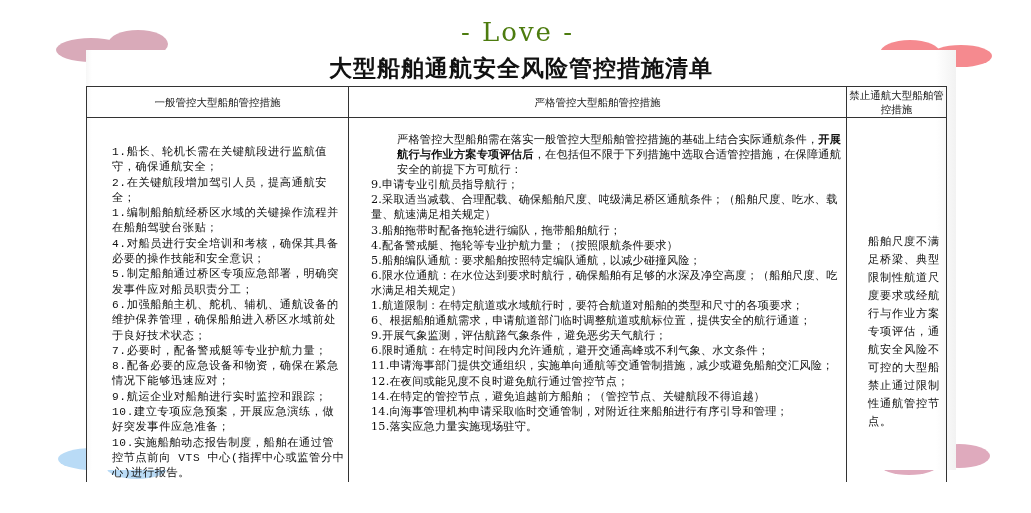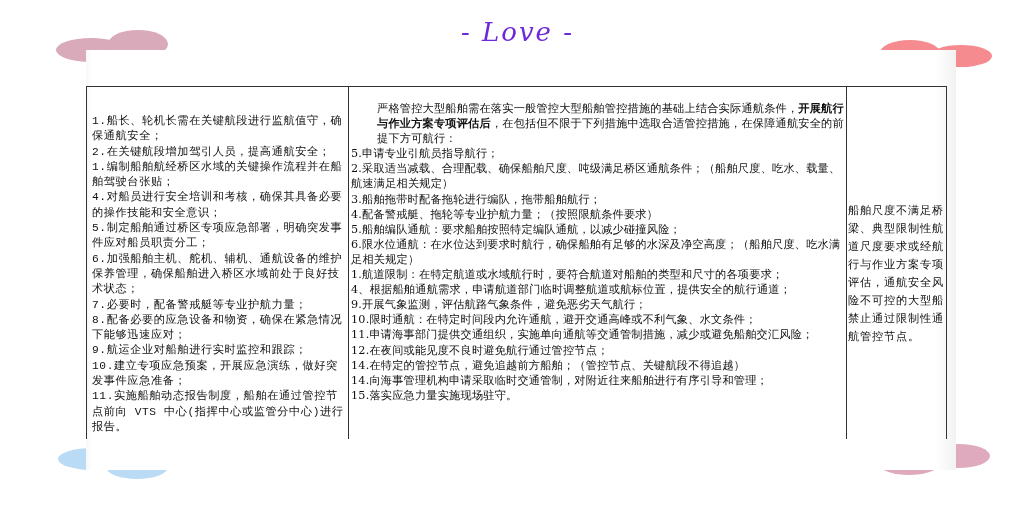--- a/index.html
+++ b/index.html
@@ -3,42 +3,42 @@
 <meta charset="utf-8">
 <style>
   html, body { margin: 0; padding: 0; }
   body {
     width: 1031px; height: 513px; background: #ffffff; position: relative; overflow: hidden;
     font-family: "DejaVu Serif", "Liberation Serif", serif;
   }
   .heart { position: absolute; border-radius: 50%; }
   .deco-love {
     position: absolute; left: 435px; top: 17px; width: 165px; text-align: center;
-    font-family: "DejaVu Serif", serif; font-style: italic; font-size: 26px;
-    color: #6d28d9; letter-spacing: 2px; line-height: 30px;
+    font-family: "DejaVu Serif", serif; font-size: 26px;
+    color: #4d7c0f; letter-spacing: 2px; line-height: 30px;
   }
   .sheet {
     position: absolute; left: 86px; top: 50px; width: 870px; height: 420px;
     background: linear-gradient(to right, #f7f7f7 0px, #ffffff 6px, #ffffff 850px, #f2f2f2 870px);
   }
   .title {
     position: absolute; left: 0; top: 0; width: 870px; height: 35px; text-align: center;
     font-family: "DejaVu Serif", serif; font-weight: bold; font-size: 23px; line-height: 35px;
     color: #111; letter-spacing: 1px;
   }
   table.grid {
     position: absolute; left: 0px; top: 36px; border-collapse: collapse; table-layout: fixed;
     width: 860px; font-size: 11.2px; color: #111;
   }
   table.grid td, table.grid th { border: 1.3px solid #333; vertical-align: top; padding: 0; }
   table.grid th {
     font-family: "DejaVu Sans", sans-serif; font-weight: normal; font-size: 10.5px;
     height: 30px; vertical-align: middle; text-align: center; color: #222; line-height: 14px;
   }
-  table.grid tr.body td { height: 352px; border-bottom: none; }
+  table.grid tr.body td { height: 352px; border-bottom: none; padding-left: 20px; }
   .col1 { width: 262px; }
   .col2 { width: 498px; }
   .col3 { width: 100px; }
   .cell1 { padding: 27px 3px 0 5px; line-height: 15.3px; letter-spacing: 0.6px; font-family: Liberation Mono, monospace; }
   .cell2 { padding: 14px 2px 0 2px; line-height: 15.1px; letter-spacing: 0.2px; }
   .cell3 { padding: 115px 2px 0 1px; line-height: 18px; letter-spacing: 0.8px; }
   .line { display: block; white-space: normal; }
   .intro-indent { padding-left: 26px; }
   .emph { font-weight: bold; }
 </style>
@@ -50,57 +50,65 @@
 <div class="heart" style="left:880px;top:40px;width:60px;height:26px;background:#f58a8f;"></div>
 <div class="heart" style="left:930px;top:45px;width:62px;height:22px;background:#f58a8f;"></div>
 <div class="heart" style="left:58px;top:448px;width:70px;height:22px;background:#b9dbf6;"></div>
 <div class="heart" style="left:106px;top:455px;width:62px;height:24px;background:#b9dbf6;"></div>
 <div class="heart" style="left:880px;top:455px;width:58px;height:20px;background:#dfaabd;"></div>
 <div class="heart" style="left:928px;top:444px;width:62px;height:24px;background:#dfaabd;"></div>
 
 <div class="deco-love">- Love -</div>
 
 <div class="sheet">
+  <div class="title">大型船舶通航安全风险管控措施清单</div>
 
   <table class="grid">
     <colgroup>
       <col class="col1">
         <col class="col2">
         <col class="col3">
     </colgroup>
     <tbody>
+        <tr>
+      <th>一般管控大型船舶管控措施</th>
+      <th>严格管控大型船舶管控措施</th>
+      <th>
+        <span>禁止通航大型船舶管控措施</span>
+      </th>
+    </tr>
     <tr class="body">
       <td>
         <div class="cell1">
           <span class="line">1.船长、轮机长需在关键航段进行监航值守，确保通航安全；</span>
           <span class="line">2.在关键航段增加驾引人员，提高通航安全；</span>
           <span class="line">1.编制船舶航经桥区水域的关键操作流程并在船舶驾驶台张贴；</span>
           <span class="line">4.对船员进行安全培训和考核，确保其具备必要的操作技能和安全意识；</span>
           <span class="line">5.制定船舶通过桥区专项应急部署，明确突发事件应对船员职责分工；</span>
           <span class="line">6.加强船舶主机、舵机、辅机、通航设备的维护保养管理，确保船舶进入桥区水域前处于良好技术状态；</span>
           <span class="line">7.必要时，配备警戒艇等专业护航力量；</span>
           <span class="line">8.配备必要的应急设备和物资，确保在紧急情况下能够迅速应对；</span>
           <span class="line">9.航运企业对船舶进行实时监控和跟踪；</span>
           <span class="line">10.建立专项应急预案，开展应急演练，做好突发事件应急准备；</span>
-          <span class="line">11.实施船舶动态报告制度，船舶在通过管控节点前向 VTS 中心(指挥中心或监管分中心)进行报告。</span>
+          <span class="line">10.实施船舶动态报告制度，船舶在通过管控节点前向 VTS 中心(指挥中心或监管分中心)进行报告。</span>
         </div>
       </td>
       <td>
         <div class="cell2">
           <span class="line intro-indent"><span>严格管控大型船舶需在落实一般管控大型船舶管控措施的基础上结合实际通航条件，</span><span class="emph">开展航行与作业方案专项评估后</span><span>，在包括但不限于下列措施中选取合适管控措施，在保障通航安全的前提下方可航行：</span></span>
-          <span class="line">5.申请专业引航员指导航行；</span>
+          <span class="line">9.申请专业引航员指导航行；</span>
           <span class="line">2.采取适当减载、合理配载、确保船舶尺度、吨级满足桥区通航条件；（船舶尺度、吃水、载量、航速满足相关规定）</span>
           <span class="line">3.船舶拖带时配备拖轮进行编队，拖带船舶航行；</span>
           <span class="line">4.配备警戒艇、拖轮等专业护航力量；（按照限航条件要求）</span>
           <span class="line">5.船舶编队通航：要求船舶按照特定编队通航，以减少碰撞风险；</span>
           <span class="line">6.限水位通航：在水位达到要求时航行，确保船舶有足够的水深及净空高度；（船舶尺度、吃水满足相关规定）</span>
           <span class="line">1.航道限制：在特定航道或水域航行时，要符合航道对船舶的类型和尺寸的各项要求；</span>
-          <span class="line">4、根据船舶通航需求，申请航道部门临时调整航道或航标位置，提供安全的航行通道；</span>
+          <span class="line">6、根据船舶通航需求，申请航道部门临时调整航道或航标位置，提供安全的航行通道；</span>
           <span class="line">9.开展气象监测，评估航路气象条件，避免恶劣天气航行；</span>
-          <span class="line">10.限时通航：在特定时间段内允许通航，避开交通高峰或不利气象、水文条件；</span>
+          <span class="line">6.限时通航：在特定时间段内允许通航，避开交通高峰或不利气象、水文条件；</span>
           <span class="line">11.申请海事部门提供交通组织，实施单向通航等交通管制措施，减少或避免船舶交汇风险；</span>
           <span class="line">12.在夜间或能见度不良时避免航行通过管控节点；</span>
           <span class="line">14.在特定的管控节点，避免追越前方船舶；（管控节点、关键航段不得追越）</span>
           <span class="line">14.向海事管理机构申请采取临时交通管制，对附近往来船舶进行有序引导和管理；</span>
           <span class="line">15.落实应急力量实施现场驻守。</span>
         </div>
       </td>
       <td>
         <div class="cell3">船舶尺度不满足桥梁、典型限制性航道尺度要求或经航行与作业方案专项评估，通航安全风险不可控的大型船禁止通过限制性通航管控节点。</div>
       </td>

